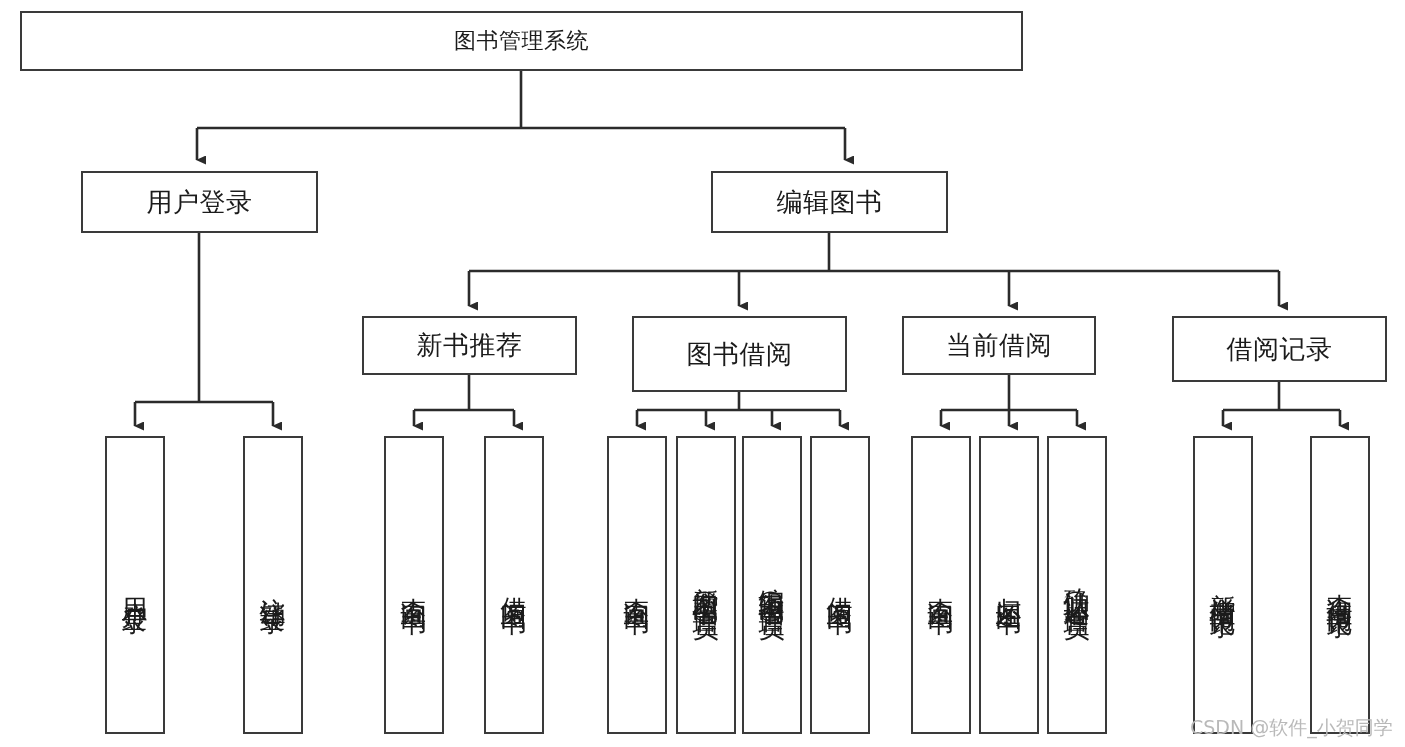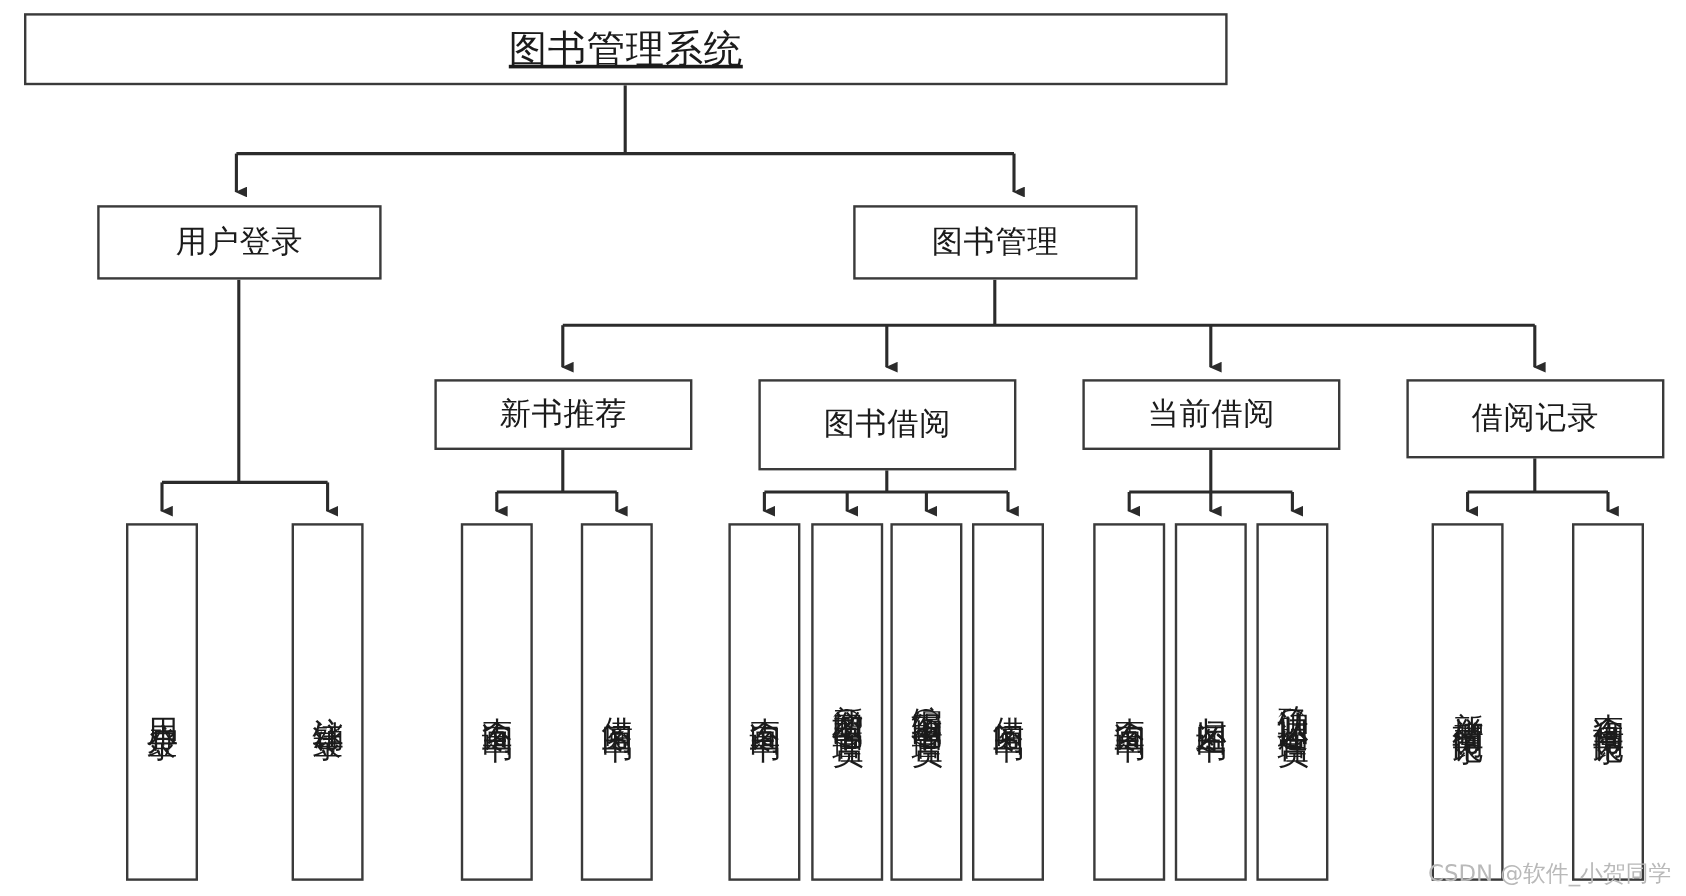--- a/index.html
+++ b/index.html
@@ -37,22 +37,21 @@
   .node .label {
     color: #1b1b1b;
     line-height: 1.25;
     white-space: nowrap;
     letter-spacing: 0.5px;
   }
   .node.horiz .label {
     font-size: 26px;
   }
   .node.root .label {
-    font-size: 32px;
-    text-decoration: underline;
+    font-size: 22px;
   }
   .node.leaf {
     align-items: center;
   }
   .node.leaf .label {
     writing-mode: vertical-rl;
     text-orientation: upright;
     font-size: 26px;
     letter-spacing: 4px;
     line-height: 1;
@@ -125,32 +124,32 @@
 
   <div class="node root horiz" style="left:20px; top:11px; width:1003px; height:60px;">
     <span class="label">图书管理系统</span>
   </div>
 
   <div class="node horiz" style="left:81px; top:171px; width:237px; height:62px;">
     <span class="label">用户登录</span>
   </div>
 
   <div class="node horiz" style="left:711px; top:171px; width:237px; height:62px;">
-    <span class="label">图书管理</span>
+    <span class="label">编辑图书</span>
   </div>
 
   <div class="node horiz" style="left:362px; top:316px; width:215px; height:59px;">
     <span class="label">新书推荐</span>
   </div>
 
   <div class="node horiz" style="left:632px; top:316px; width:215px; height:76px;">
     <span class="label">图书借阅</span>
   </div>
 
-  <div class="node horiz" style="left:902px; top:316px; width:215px; height:59px;">
+  <div class="node horiz" style="left:902px; top:316px; width:194px; height:59px;">
     <span class="label">当前借阅</span>
   </div>
 
   <div class="node horiz" style="left:1172px; top:316px; width:215px; height:66px;">
     <span class="label">借阅记录</span>
   </div>
 
   <div class="node leaf" style="left:105px; top:436px; width:60px; height:298px;">
     <span class="label">用户登录</span>
   </div>

